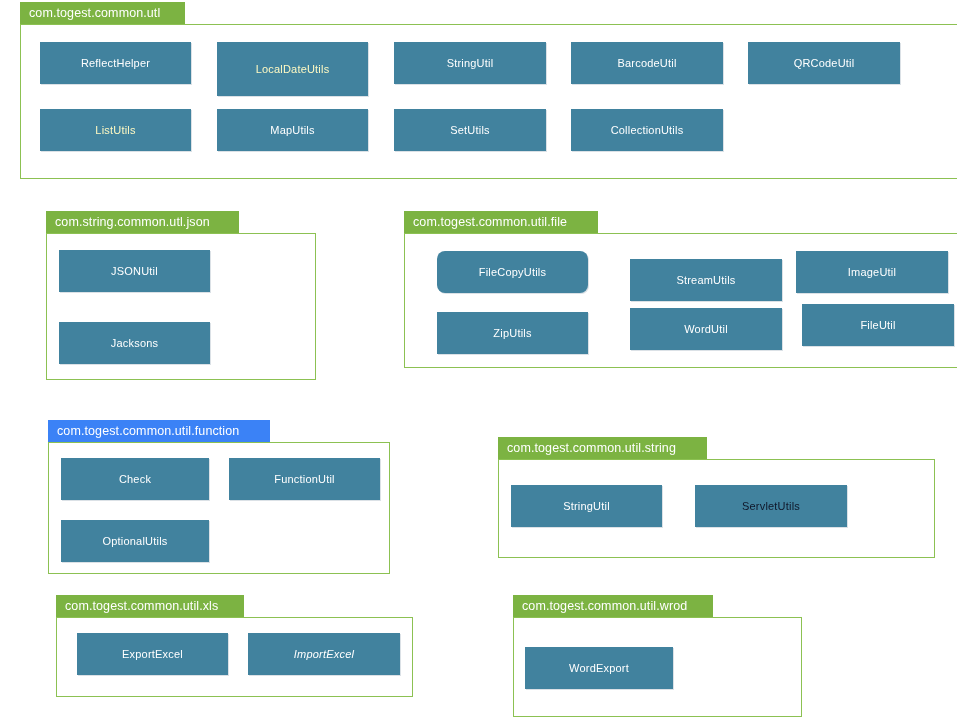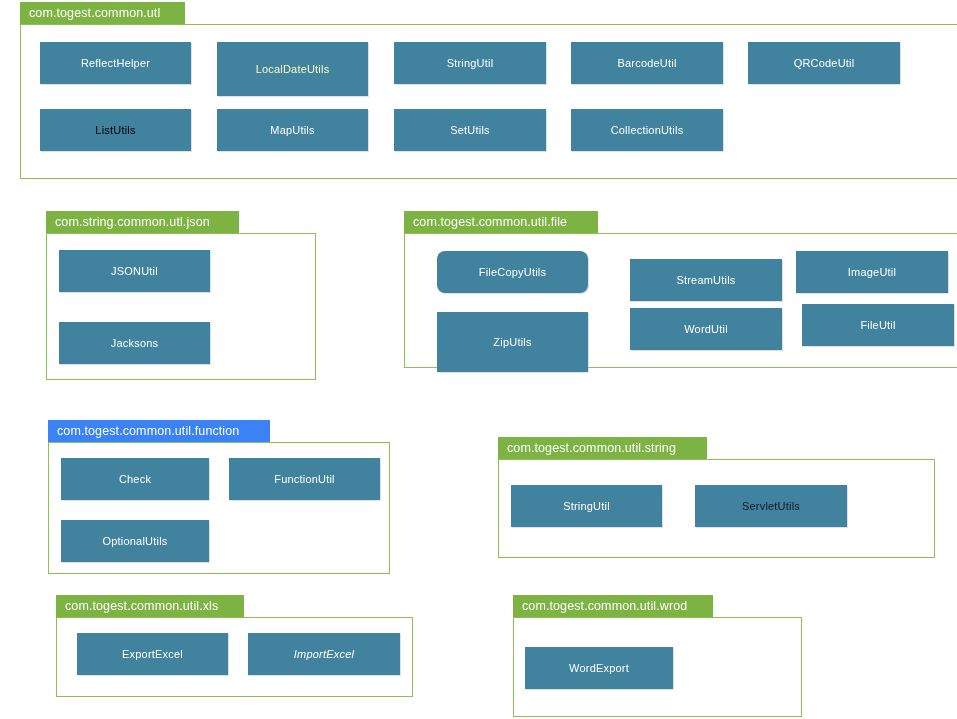--- a/index.html
+++ b/index.html
@@ -73,21 +73,21 @@
     </div>
     <div class="cls" style="left: 378px; top: 42px; width: 152px; height: 42px; background: rgb(65, 130, 158); color: rgb(255, 255, 255);">
       <span>StringUtil</span>
     </div>
     <div class="cls" style="left: 555px; top: 42px; width: 152px; height: 42px; background: rgb(65, 130, 158); color: rgb(255, 255, 255);">
       <span>BarcodeUtil</span>
     </div>
     <div class="cls" style="left: 732px; top: 42px; width: 152px; height: 42px; background: rgb(65, 130, 158); color: rgb(255, 255, 255);">
       <span>QRCodeUtil</span>
     </div>
-    <div class="cls" style="left: 24px; top: 109px; width: 151px; height: 42px; background: rgb(65, 130, 158); color: #000000;">
+    <div class="cls" style="left: 24px; top: 109px; width: 151px; height: 42px; background: rgb(65, 130, 158); color: #fef9c3;">
       <span>ListUtils</span>
     </div>
     <div class="cls" style="left: 201px; top: 109px; width: 151px; height: 42px; background: rgb(65, 130, 158); color: rgb(255, 255, 255);">
       <span>MapUtils</span>
     </div>
     <div class="cls" style="left: 378px; top: 109px; width: 152px; height: 42px; background: rgb(65, 130, 158); color: rgb(255, 255, 255);">
       <span>SetUtils</span>
     </div>
     <div class="cls" style="left: 555px; top: 109px; width: 152px; height: 42px; background: rgb(65, 130, 158); color: rgb(255, 255, 255);">
       <span>CollectionUtils</span>
@@ -104,21 +104,21 @@
     <div class="pkg-tab" style="left: 388px; top: 211px; width: 194px; height: 22px; background: rgb(124, 179, 66);">com.togest.common.util.file</div>
     <div class="cls" style="left: 421px; top: 251px; width: 151px; height: 42px; background: rgb(65, 130, 158); color: rgb(255, 255, 255); border-radius: 8px;">
       <span>FileCopyUtils</span>
     </div>
     <div class="cls" style="left: 614px; top: 251px; width: 152px; height: 42px; background: rgb(65, 130, 158); color: rgb(255, 255, 255); margin-top: 8px;">
       <span>StreamUtils</span>
     </div>
     <div class="cls" style="left: 780px; top: 251px; width: 152px; height: 42px; background: rgb(65, 130, 158); color: rgb(255, 255, 255);">
       <span>ImageUtil</span>
     </div>
-    <div class="cls" style="left: 421px; top: 312px; width: 151px; height: 60px; background: rgb(65, 130, 158); color: rgb(255, 255, 255); text-align: right;">
+    <div class="cls" style="left: 421px; top: 312px; width: 151px; height: 42px; background: rgb(65, 130, 158); color: rgb(255, 255, 255); text-align: right;">
       <span>ZipUtils</span>
     </div>
     <div class="cls" style="left: 614px; top: 308px; width: 152px; height: 42px; background: rgb(65, 130, 158); color: rgb(255, 255, 255);">
       <span>WordUtil</span>
     </div>
     <div class="cls" style="left: 786px; top: 304px; width: 152px; height: 42px; background: rgb(65, 130, 158); color: rgb(255, 255, 255);">
       <span>FileUtil</span>
     </div>
     <div class="pkg-body" style="left: 32px; top: 442px; width: 342px; height: 132px; border-color: rgb(140, 193, 82);"></div>
     <div class="pkg-tab" style="left: 32px; top: 420px; width: 222px; height: 22px; background: #3b82f6;">com.togest.common.util.function</div>

